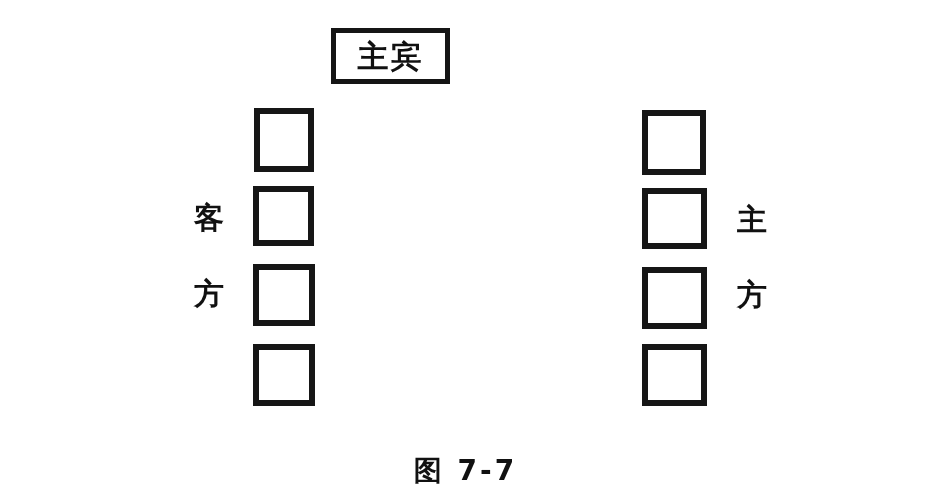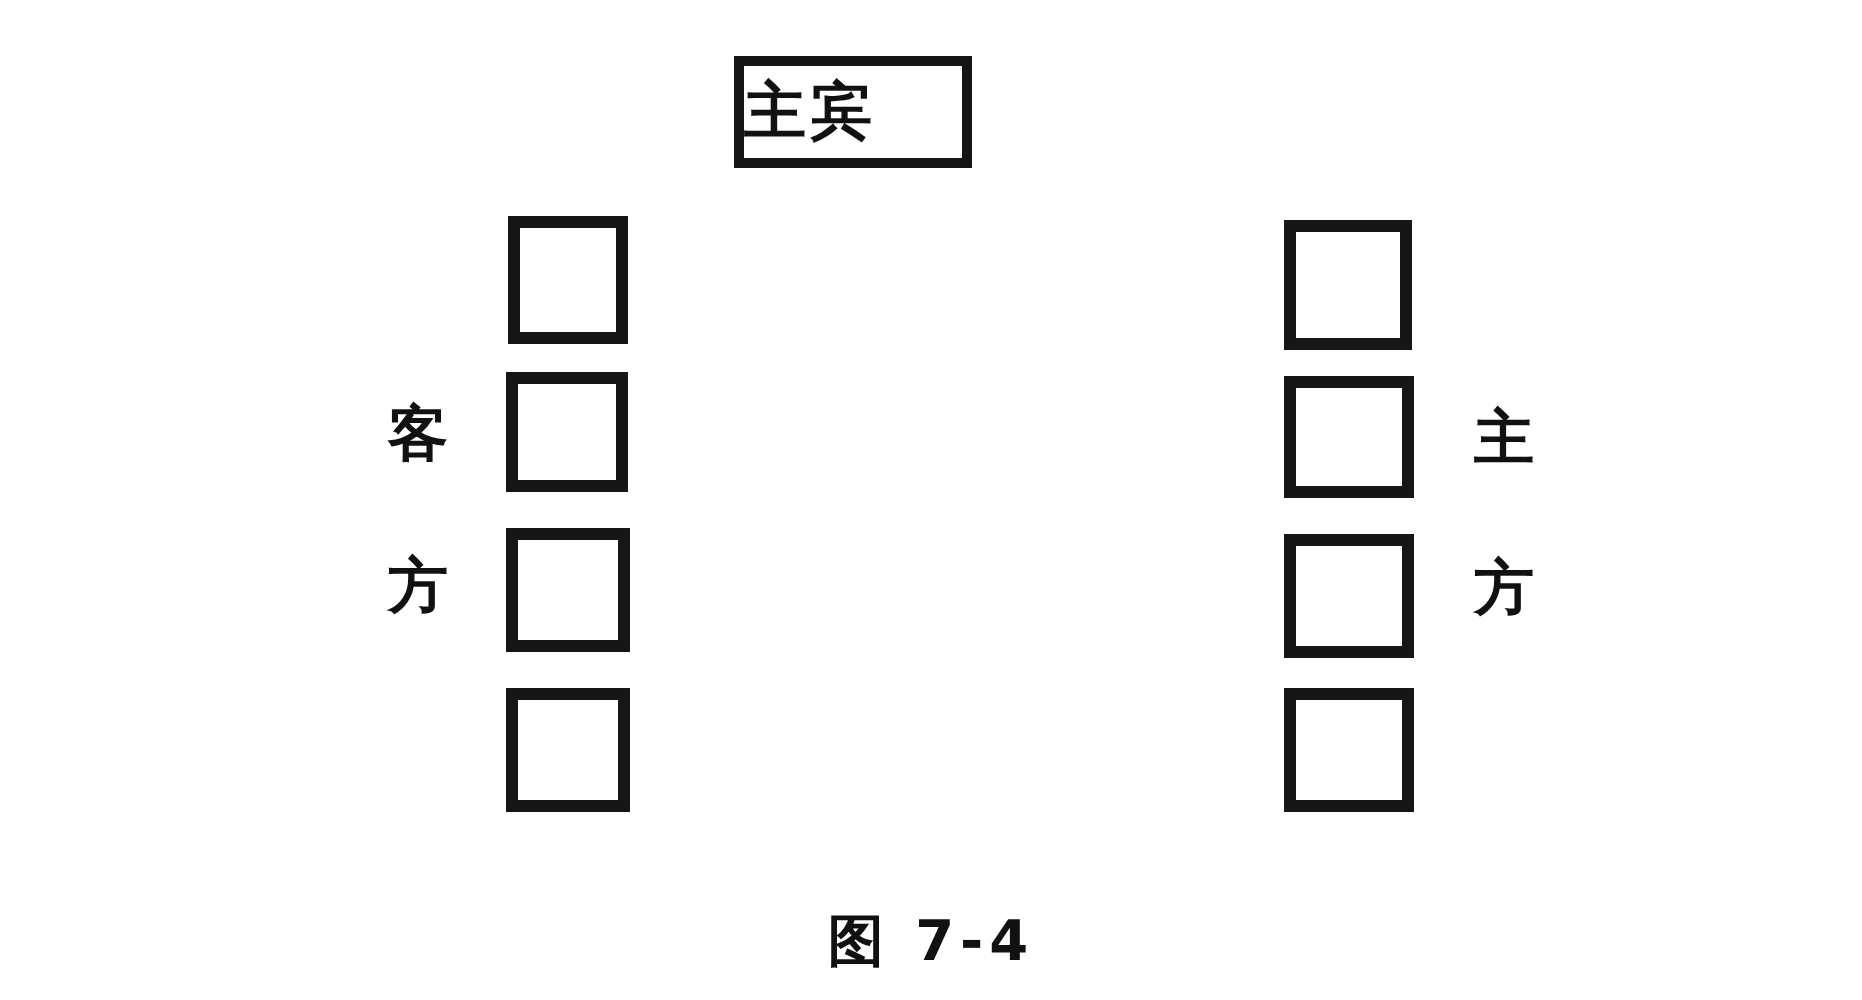--- a/index.html
+++ b/index.html
@@ -25,22 +25,21 @@
   }
 
   
   .header-box {
     position: absolute;
     box-sizing: border-box;
     border: 5px solid #151515;
     background: #ffffff;
     display: flex;
     align-items: center;
-    justify-content: flex-start;
-    margin-left: 36px;
+    justify-content: center;
   }
   .header-box .header-text {
     font-size: 31px;
     font-weight: 700;
     letter-spacing: 2px;
     line-height: 1;
     color: #111111;
     white-space: nowrap;
   }
   #header-box-guest-of-honor {
@@ -106,15 +105,15 @@
   <div class="seat-box" style="left:253px; top:344px; width:62px; height:62px;"></div>
 
   <div class="seat-box" style="left:642px; top:110px; width:64px; height:65px;"></div>
   <div class="seat-box" style="left:642px; top:188px; width:65px; height:61px;"></div>
   <div class="seat-box" style="left:642px; top:267px; width:65px; height:62px;"></div>
   <div class="seat-box" style="left:642px; top:344px; width:65px; height:62px;"></div>
 
   <div class="side-label" style="left:737px; top:205px;">主</div>
   <div class="side-label" style="left:737px; top:280px;">方</div>
 
-  <div id="figure-caption">图 7-4</div>
+  <div id="figure-caption">图 7-7</div>
 
 </div>
 
 </body></html>

